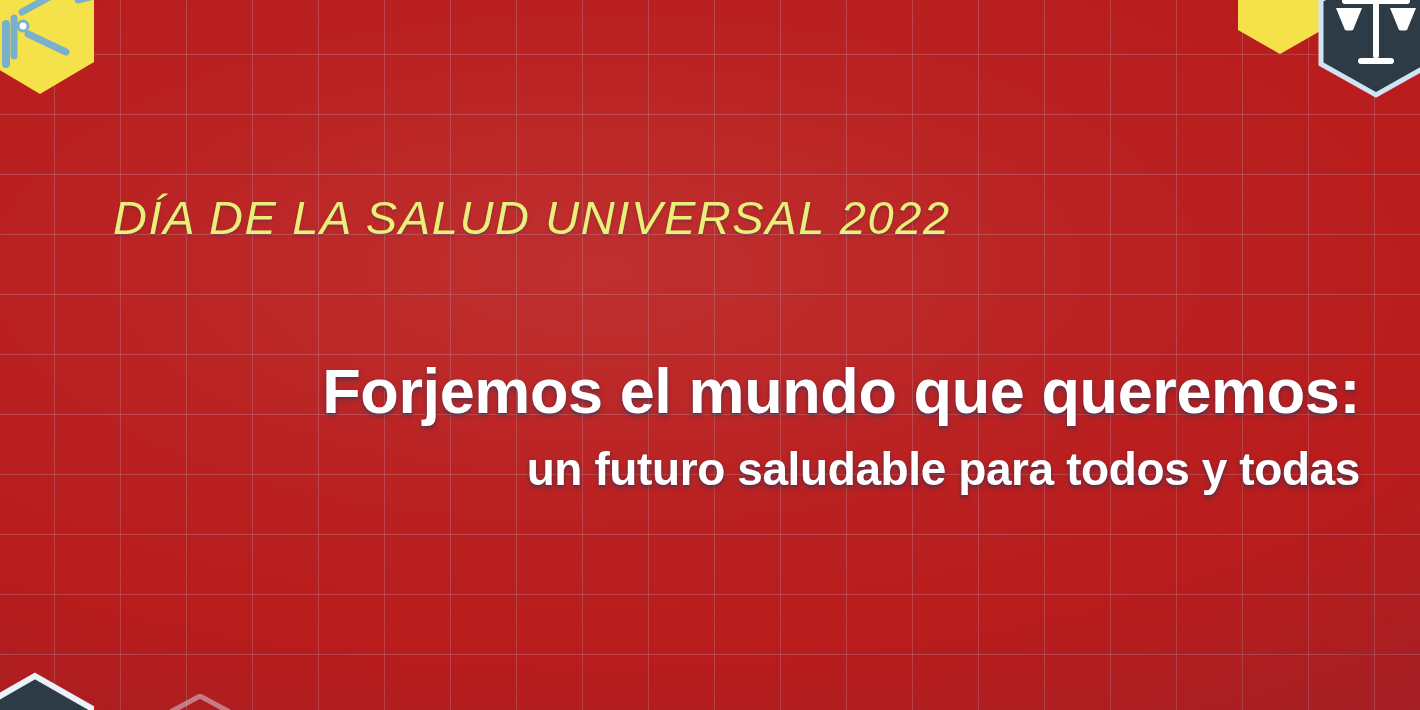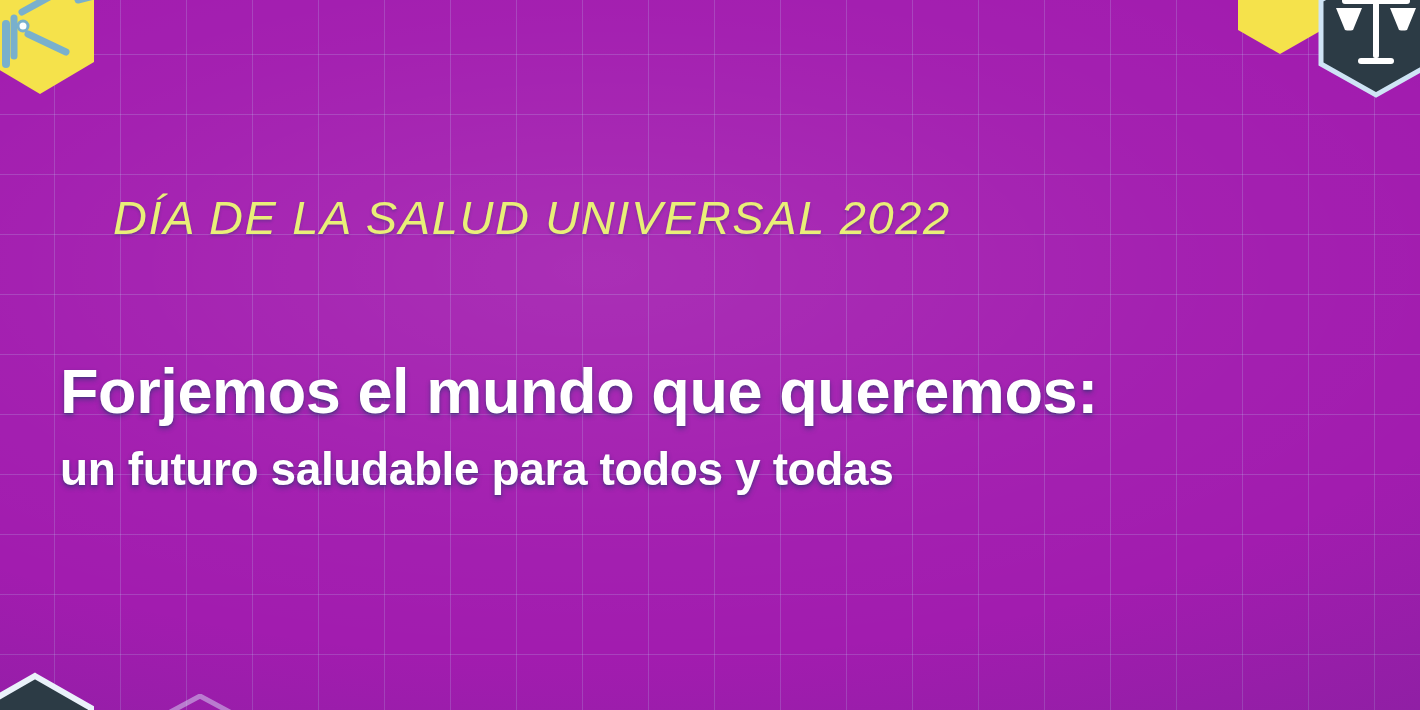--- a/index.html
+++ b/index.html
@@ -9,21 +9,21 @@
     height: 710px;
     overflow: hidden;
     background: #4a8fd0;
     font-family: "Liberation Sans", sans-serif;
   }
 
   #slide {
     position: relative;
     width: 1420px;
     height: 710px;
-    background: #a21caf;
+    background: #b91c1c;
     overflow: hidden;
   }
 
   
   #grid-layer {
     position: absolute;
     inset: 0;
     background-image:
       linear-gradient(to right, rgba(190, 220, 245, 0.20) 1.5px, transparent 1.5px),
       linear-gradient(to bottom, rgba(190, 220, 245, 0.20) 1.5px, transparent 1.5px);
@@ -81,21 +81,21 @@
     white-space: nowrap;
     text-shadow: 0 2px 3px rgba(20, 55, 95, 0.30);
   }
 
   #headline {
     position: absolute;
     left: 0;
     top: 352px;
     width: 1420px;
     padding: 0 60px;
-    text-align: left;
+    text-align: right;
     color: #ffffff;
     font-weight: 700;
     font-size: 63px;
     line-height: 78px;
     letter-spacing: -0.4px;
     text-shadow:
       0 3px 5px rgba(21, 58, 100, 0.45),
       0 1px 2px rgba(21, 58, 100, 0.35);
   }
   #headline .line { display: block; white-space: nowrap; }

